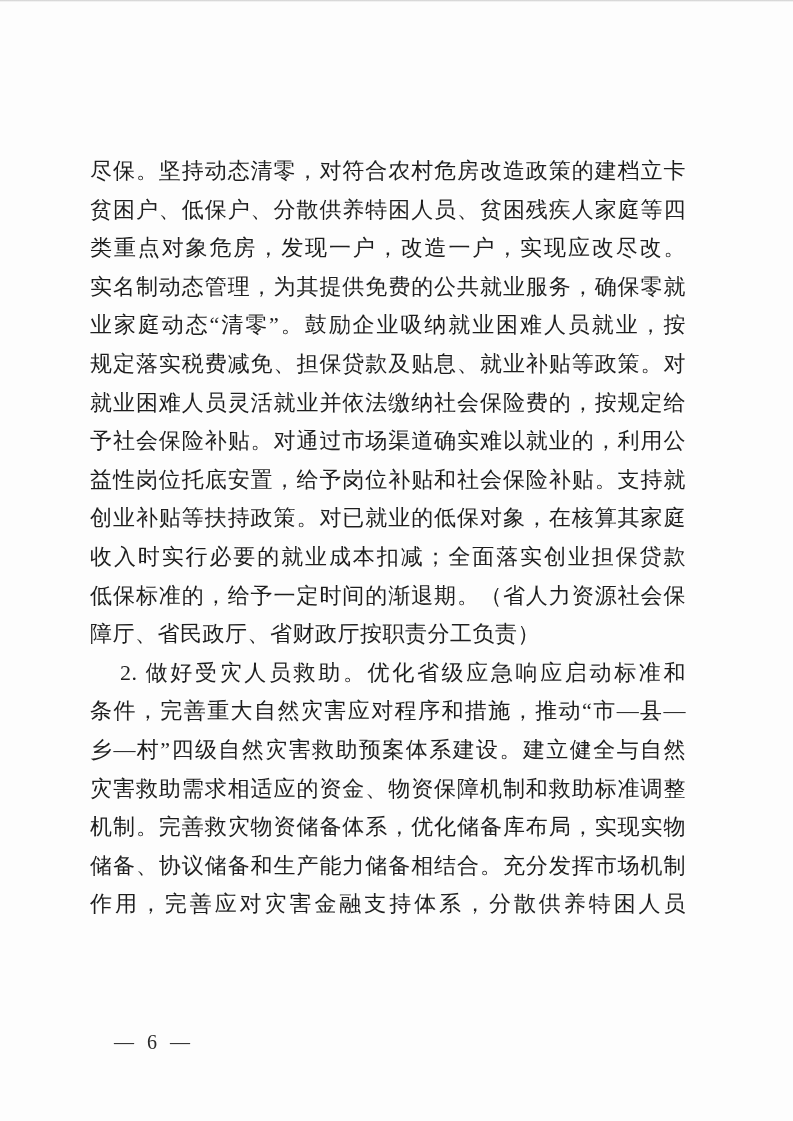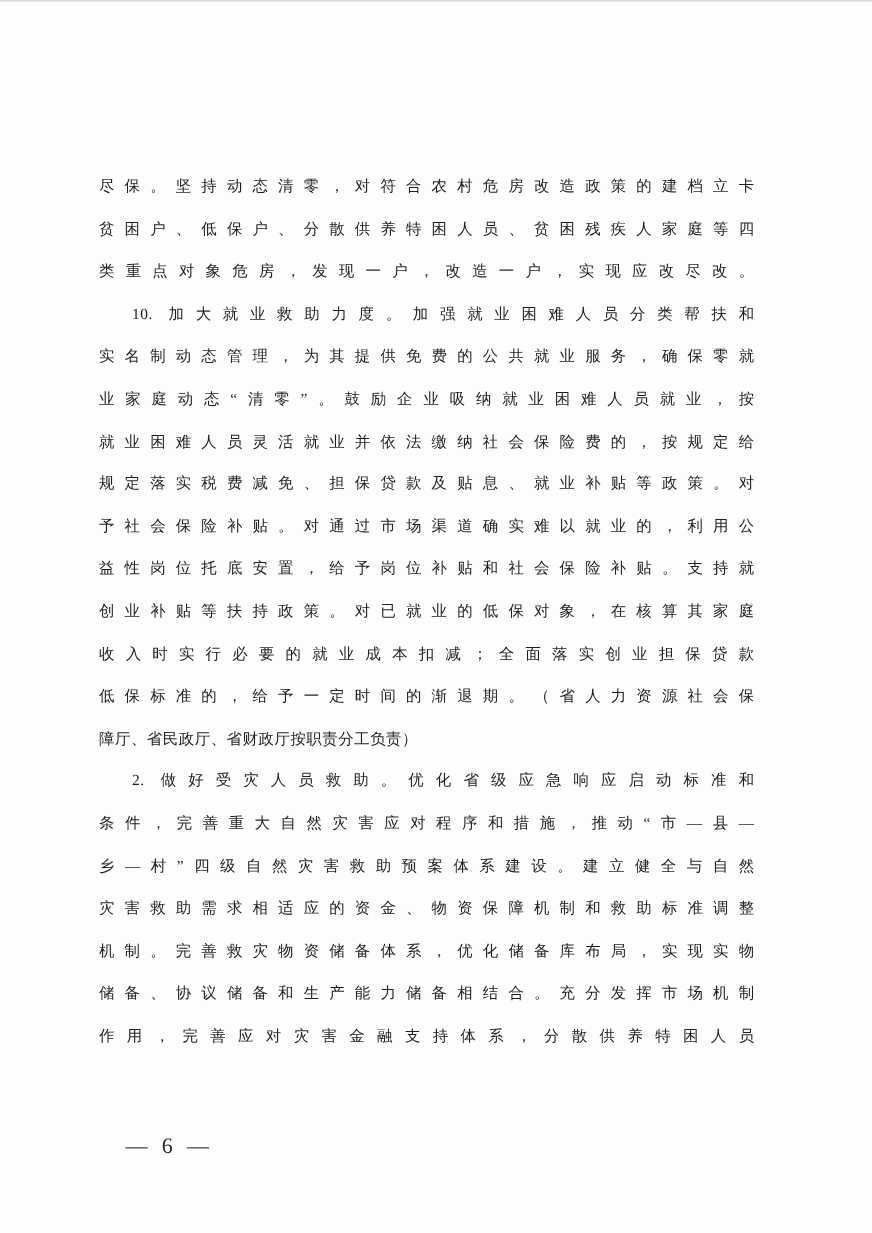--- a/index.html
+++ b/index.html
@@ -24,21 +24,21 @@
   }
   .text-block {
     position: absolute;
     left: 90px;
     top: 152px;
     width: 596px;
   }
   .line {
     height: 38.6px;
     line-height: 38.6px;
-    font-size: 14px;
+    font-size: 22px;
     letter-spacing: 0.5px;
     text-align: justify;
     text-align-last: justify;
     overflow: hidden;
     white-space: nowrap;
   }
   .line.last-left {
     text-align: left;
     text-align-last: left;
   }
@@ -63,25 +63,24 @@
 
   <main class="text-block">
 
     <section>
       <div class="line">尽保。坚持动态清零，对符合农村危房改造政策的建档立卡</div>
       <div class="line">贫困户、低保户、分散供养特困人员、贫困残疾人家庭等四</div>
       <div class="line">类重点对象危房，发现一户，改造一户，实现应改尽改。</div>
     </section>
 
     <section>
-      <div class="line first-indent">10. 加大就业救助力度。加强就业困难人员分类帮扶和</div>
       <div class="line">实名制动态管理，为其提供免费的公共就业服务，确保零就</div>
       <div class="line">业家庭动态“清零”。鼓励企业吸纳就业困难人员就业，按</div>
+      <div class="line">规定落实税费减免、担保贷款及贴息、就业补贴等政策。对</div>
       <div class="line">就业困难人员灵活就业并依法缴纳社会保险费的，按规定给</div>
-      <div class="line">规定落实税费减免、担保贷款及贴息、就业补贴等政策。对</div>
       <div class="line">予社会保险补贴。对通过市场渠道确实难以就业的，利用公</div>
       <div class="line">益性岗位托底安置，给予岗位补贴和社会保险补贴。支持就</div>
       <div class="line">创业补贴等扶持政策。对已就业的低保对象，在核算其家庭</div>
       <div class="line">收入时实行必要的就业成本扣减；全面落实创业担保贷款</div>
       <div class="line">低保标准的，给予一定时间的渐退期。（省人力资源社会保</div>
       <div class="line last-left">障厅、省民政厅、省财政厅按职责分工负责）</div>
     </section>
 
     <section>
       <div class="line first-indent">2. 做好受灾人员救助。优化省级应急响应启动标准和</div>

